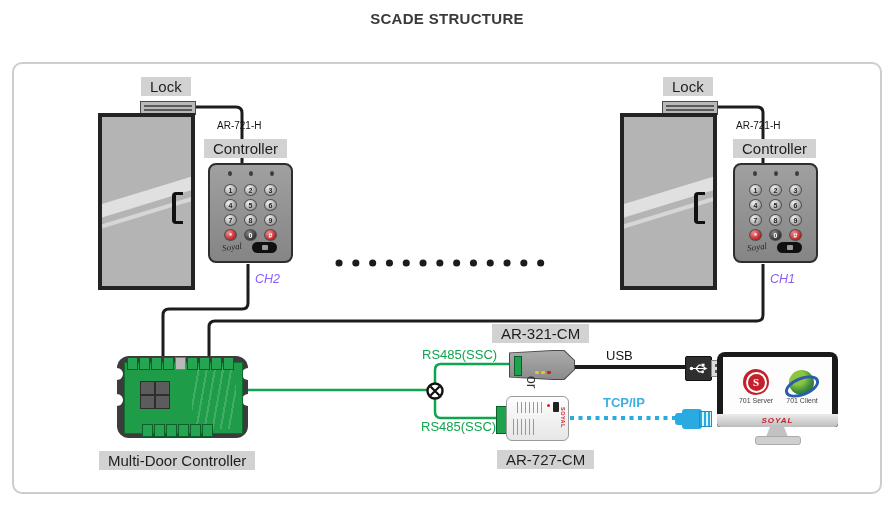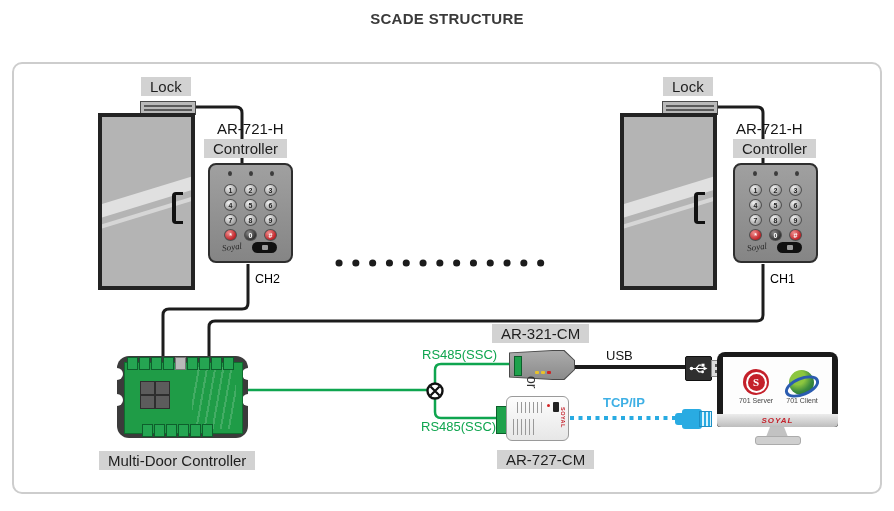--- a/index.html
+++ b/index.html
@@ -6,22 +6,22 @@
   #stage{position:relative;width:894px;height:511px;background:#fff;
          font-family:"Liberation Sans",sans-serif;overflow:hidden;}
   .abs{position:absolute;}
   
   .title{left:0;top:10px;width:100%;text-align:center;font-size:15px;font-weight:bold;
          color:#3a3a3a;letter-spacing:.3px;}
   
   .frame{left:12px;top:62px;width:866px;height:428px;border:2px solid #cdcdcd;border-radius:10px;}
   
   .lbl{background:#d2d2d2;color:#1e1e1e;font-size:15px;padding:1px 9px;white-space:nowrap;}
-  .txt{color:#151515;font-size:15px;white-space:nowrap;}
-  .small{font-size:12.5px;color:#000000;}
+  .txt{color:#151515;font-size:10px;white-space:nowrap;}
+  .small{font-size:12.5px;color:#8b5cf6;font-style:italic;}
   .green-text{color:#0fa54f;font-size:13px;white-space:nowrap;}
   .blue-text{color:#3fb0e5;font-size:13px;font-weight:bold;white-space:nowrap;}
   
   .door{width:89px;height:169px;background:#b4b4b4;border:4px solid #232323;overflow:hidden;}
   .door-stripe{position:absolute;left:-15px;top:72px;width:130px;height:13px;background:#e0e0e0;
                transform:rotate(-17deg);}
   .door-stripe2{position:absolute;left:-15px;top:92px;width:130px;height:4px;background:#d6d6d6;
                transform:rotate(-17deg);}
   .handle{width:7px;height:26px;border-left:4px solid #111;border-top:3px solid #111;
           border-bottom:3px solid #111;border-radius:4px 0 0 4px;}

